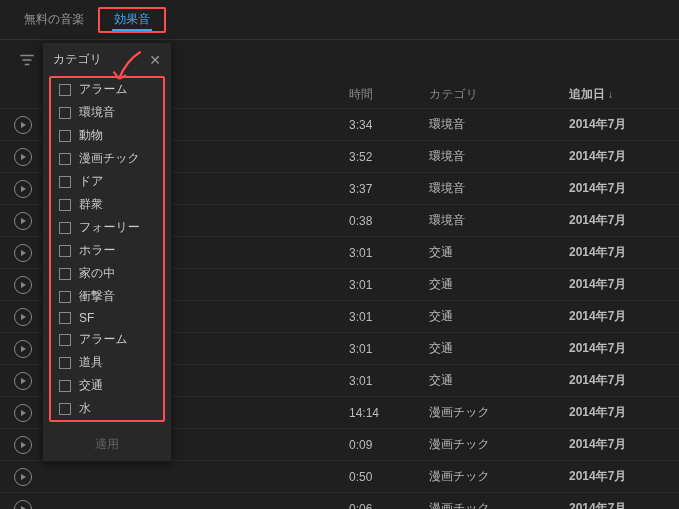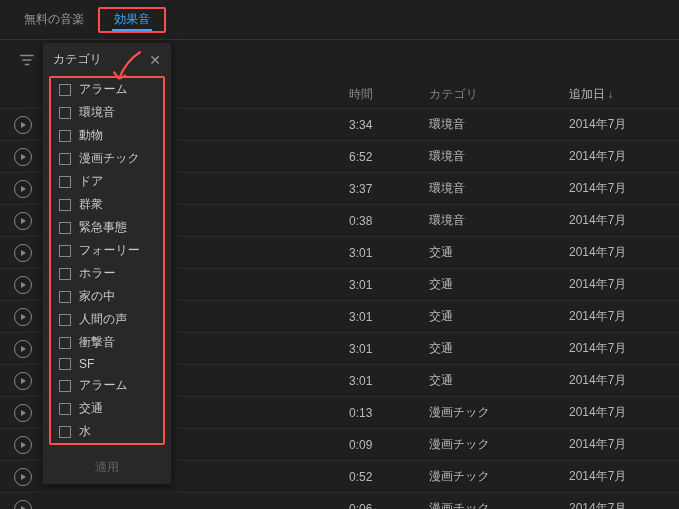--- a/index.html
+++ b/index.html
@@ -93,21 +93,21 @@
     justify-content: center;
     margin-left: 4px;
   }
   .play-btn .tri {
     width: 0; height: 0;
     border-left: 5px solid #888;
     border-top: 3.5px solid transparent;
     border-bottom: 3.5px solid transparent;
     margin-left: 1px;
   }
-  .row .col-date, .header-row .col-date { color: #bbb; }
+  .row .col-date, .header-row .col-date { color: #bbb; font-weight: bold; }
   .sort-arrow { font-size: 10px; margin-left: 3px; color: #aaa; }
   
   .panel {
     position: absolute;
     top: 42px;
     left: 42px;
     width: 130px;
     background: #282828;
     border: 1px solid #1a1a1a;
     box-shadow: 0 2px 8px rgba(0,0,0,0.5);
@@ -210,21 +210,21 @@
       <div class="col-cat">環境音</div>
       <div class="col-date">2014年7月</div>
     </div>
     <div class="row">
       <div class="col-play">
         <span class="play-btn">
           <span class="tri"></span>
         </span>
       </div>
       <div class="col-title"></div>
-      <div class="col-time">6:52</div>
+      <div class="col-time">3:52</div>
       <div class="col-cat">環境音</div>
       <div class="col-date">2014年7月</div>
     </div>
     <div class="row">
       <div class="col-play">
         <span class="play-btn">
           <span class="tri"></span>
         </span>
       </div>
       <div class="col-title"></div>
@@ -298,21 +298,21 @@
       <div class="col-cat">交通</div>
       <div class="col-date">2014年7月</div>
     </div>
     <div class="row">
       <div class="col-play">
         <span class="play-btn">
           <span class="tri"></span>
         </span>
       </div>
       <div class="col-title"></div>
-      <div class="col-time">0:13</div>
+      <div class="col-time">14:14</div>
       <div class="col-cat">漫画チック</div>
       <div class="col-date">2014年7月</div>
     </div>
     <div class="row">
       <div class="col-play">
         <span class="play-btn">
           <span class="tri"></span>
         </span>
       </div>
       <div class="col-title"></div>
@@ -320,21 +320,21 @@
       <div class="col-cat">漫画チック</div>
       <div class="col-date">2014年7月</div>
     </div>
     <div class="row">
       <div class="col-play">
         <span class="play-btn">
           <span class="tri"></span>
         </span>
       </div>
       <div class="col-title"></div>
-      <div class="col-time">0:52</div>
+      <div class="col-time">0:50</div>
       <div class="col-cat">漫画チック</div>
       <div class="col-date">2014年7月</div>
     </div>
     <div class="row">
       <div class="col-play">
         <span class="play-btn">
           <span class="tri"></span>
         </span>
       </div>
       <div class="col-title"></div>
@@ -369,49 +369,45 @@
       <div class="panel-item">
         <span class="checkbox"></span>
         <span>ドア</span>
       </div>
       <div class="panel-item">
         <span class="checkbox"></span>
         <span>群衆</span>
       </div>
       <div class="panel-item">
         <span class="checkbox"></span>
-        <span>緊急事態</span>
-      </div>
-      <div class="panel-item">
-        <span class="checkbox"></span>
         <span>フォーリー</span>
       </div>
       <div class="panel-item">
         <span class="checkbox"></span>
         <span>ホラー</span>
       </div>
       <div class="panel-item">
         <span class="checkbox"></span>
         <span>家の中</span>
       </div>
       <div class="panel-item">
         <span class="checkbox"></span>
-        <span>人間の声</span>
-      </div>
-      <div class="panel-item">
-        <span class="checkbox"></span>
         <span>衝撃音</span>
       </div>
       <div class="panel-item">
         <span class="checkbox"></span>
         <span>SF</span>
       </div>
       <div class="panel-item">
         <span class="checkbox"></span>
         <span>アラーム</span>
+      </div>
+      <div class="panel-item">
+        <span class="checkbox"></span>
+        <span>道具</span>
       </div>
       <div class="panel-item">
         <span class="checkbox"></span>
         <span>交通</span>
       </div>
       <div class="panel-item">
         <span class="checkbox"></span>
         <span>水</span>
       </div>
     </div>

